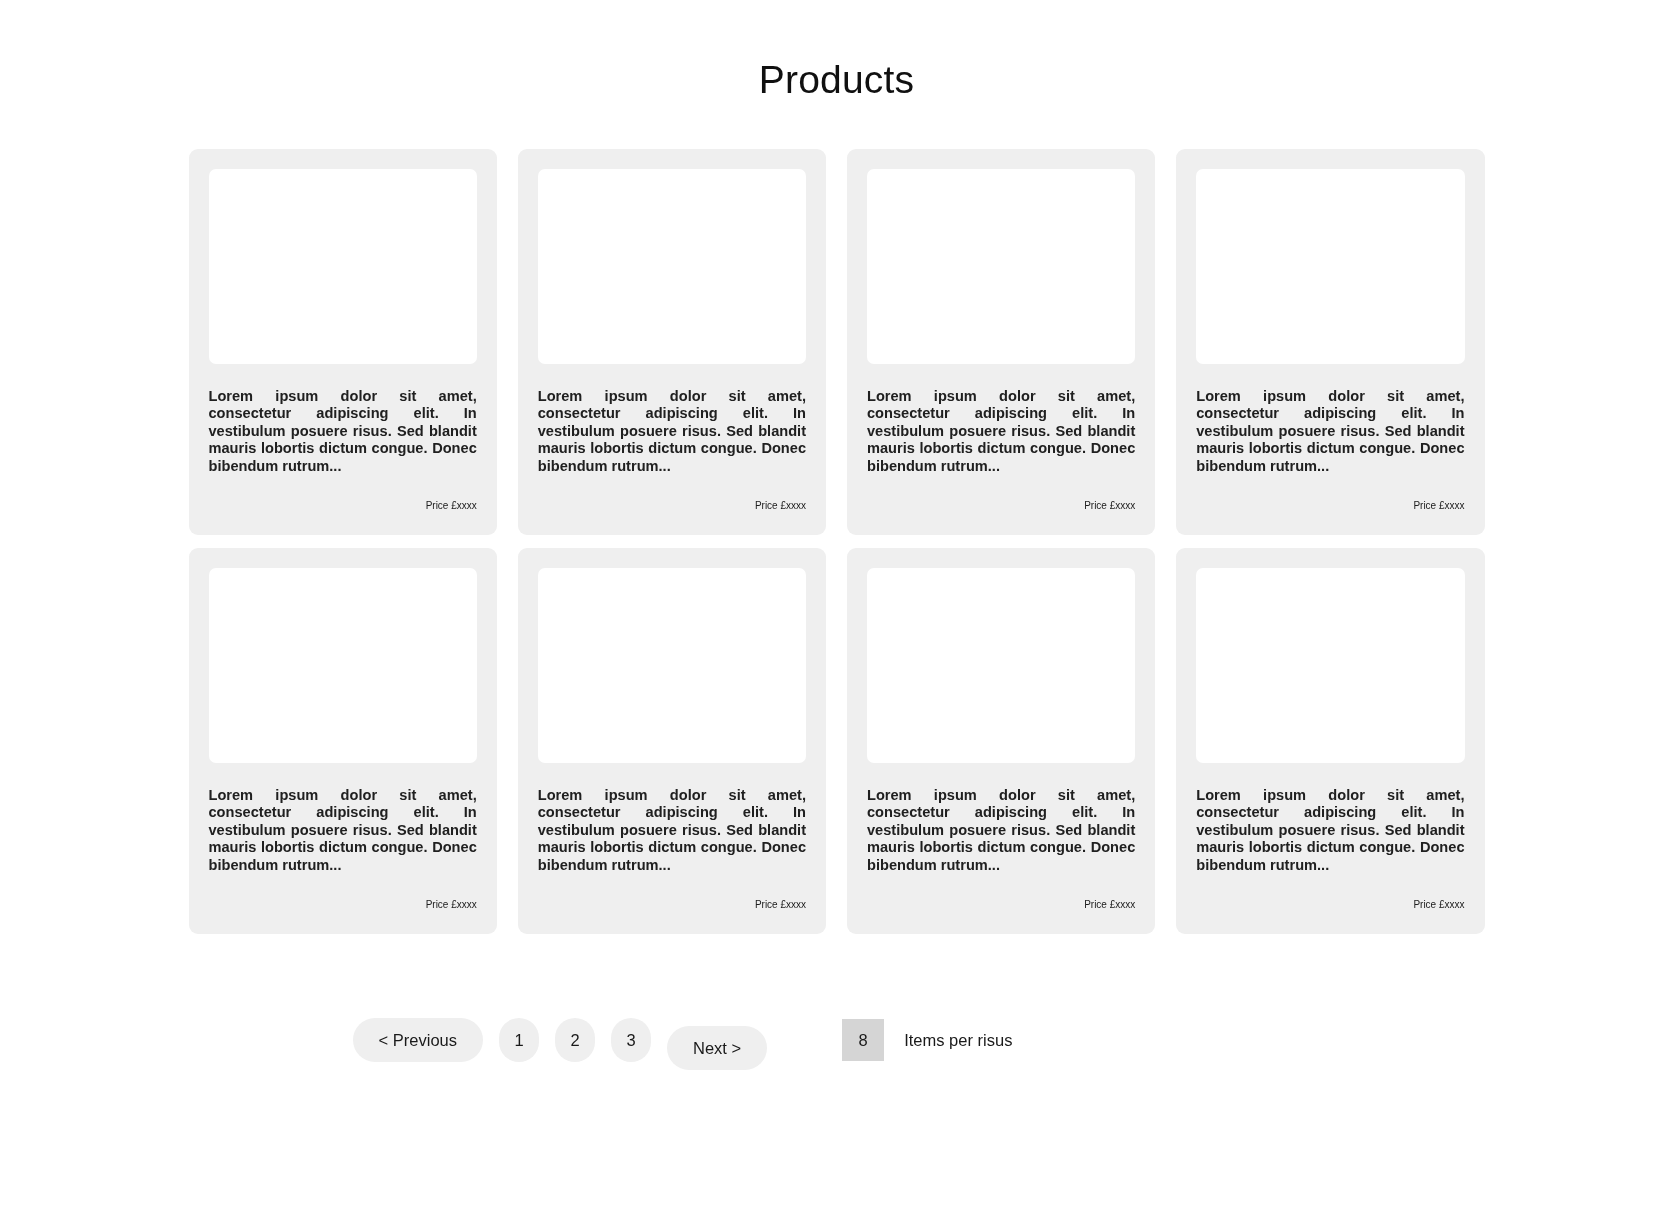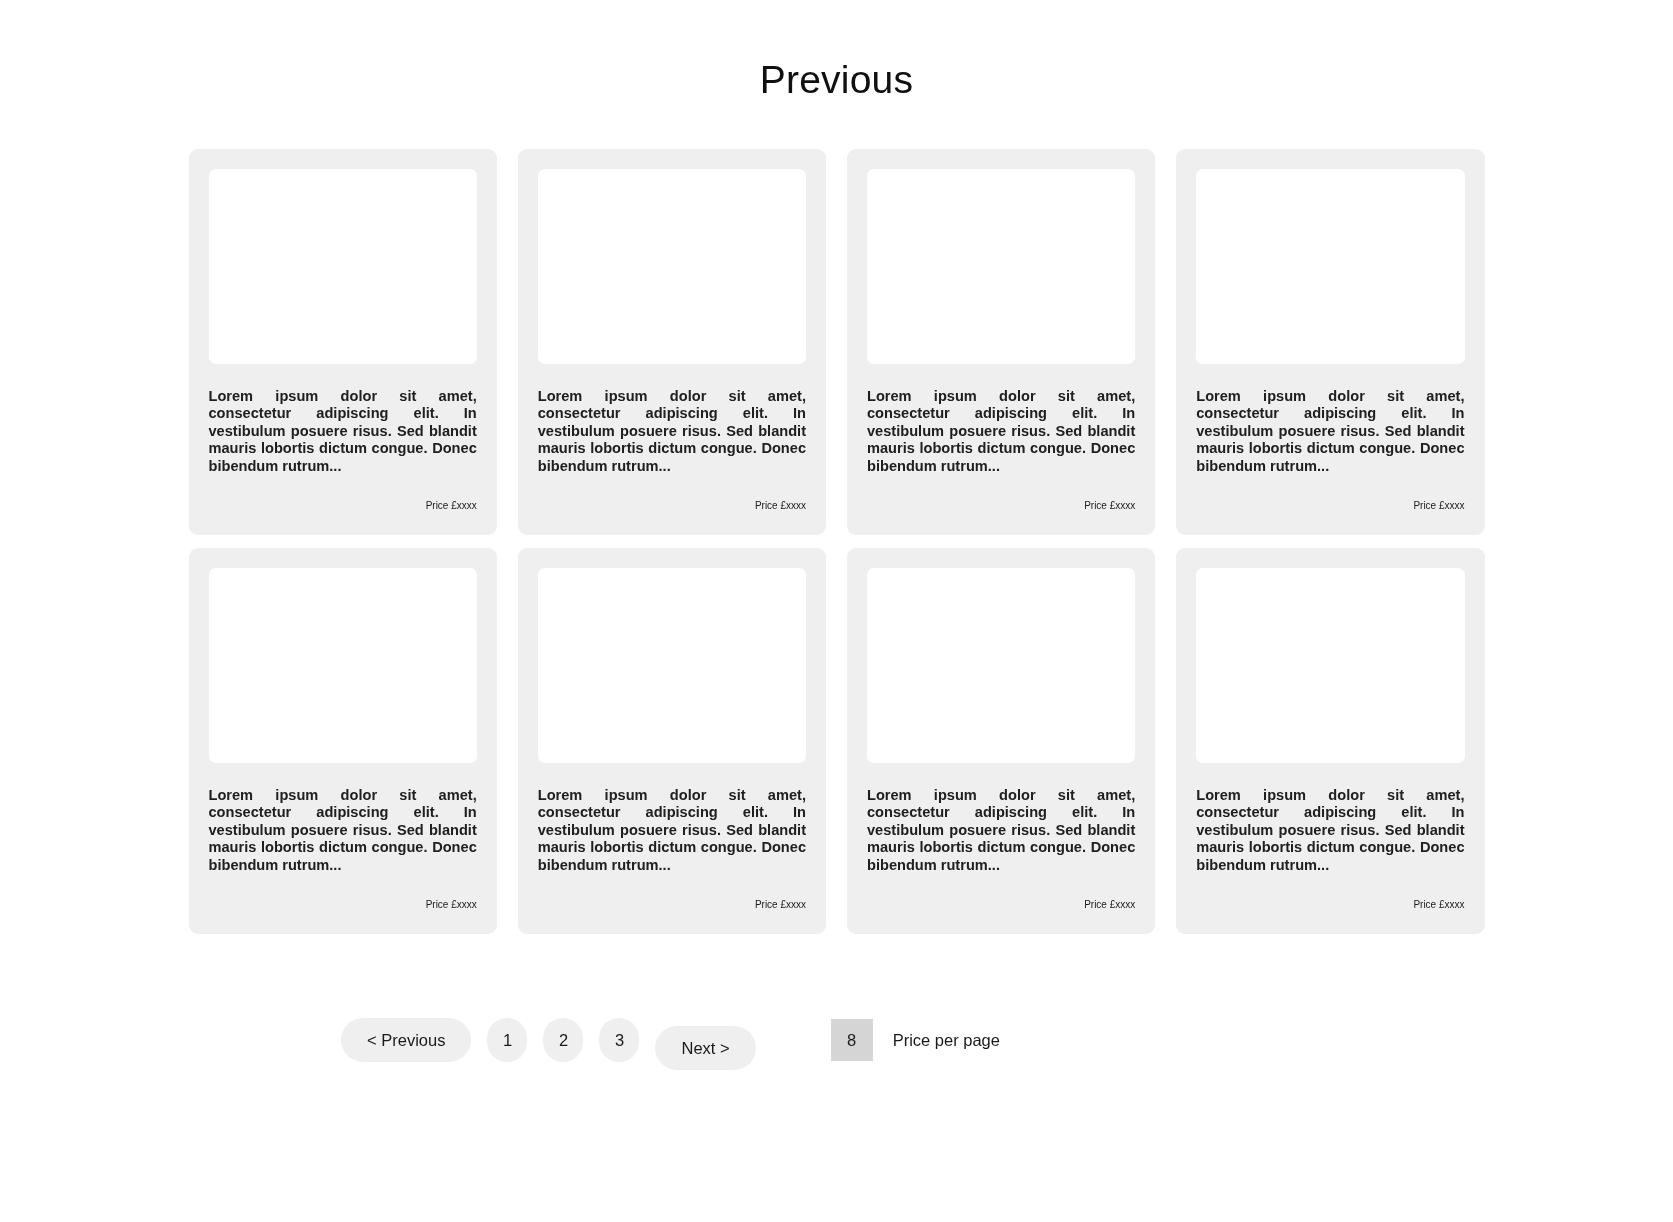--- a/index.html
+++ b/index.html
@@ -72,21 +72,21 @@
   .card-price {
     margin-top: 22px;
     text-align: right;
     font-size: 10px;
     color: #202020;
     line-height: 17.5px;
   }
 
   .pager {
     position: absolute;
-    left: 0;
+    left: 12px;
     top: 1010px;
     width: 1341px;
     display: flex;
     align-items: flex-end;
     justify-content: center;
   }
 
   .pager-inner {
     display: flex;
     align-items: center;
@@ -151,21 +151,21 @@
     font-size: 16.5px;
     color: #1a1a1a;
     white-space: nowrap;
   }
 </style>
 </head>
 <body>
 
 <div class="page">
 
-  <h1 class="page-title">Previous</h1>
+  <h1 class="page-title">Products</h1>
 
   <div class="grid">
 
     <div class="card">
       <div class="card-image"></div>
       <div class="card-desc">Lorem ipsum dolor sit amet, consectetur adipiscing elit. In vestibulum posuere risus. Sed blandit mauris lobortis dictum congue. Donec bibendum rutrum...</div>
       <div class="card-price">Price £xxxx</div>
     </div>
 
     <div class="card">
@@ -220,19 +220,19 @@
       <button class="pg-num">1</button>
 
       <button class="pg-num">2</button>
 
       <button class="pg-num">3</button>
 
       <button class="pg-btn pg-next">Next &gt;</button>
 
       <div class="perpage">
         <input class="perpage-input" type="text" value="8" style="">
-        <span class="perpage-label">Price per page</span>
+        <span class="perpage-label">Items per risus</span>
       </div>
 
     </div>
   </div>
 
 </div>
 
 </body></html>

